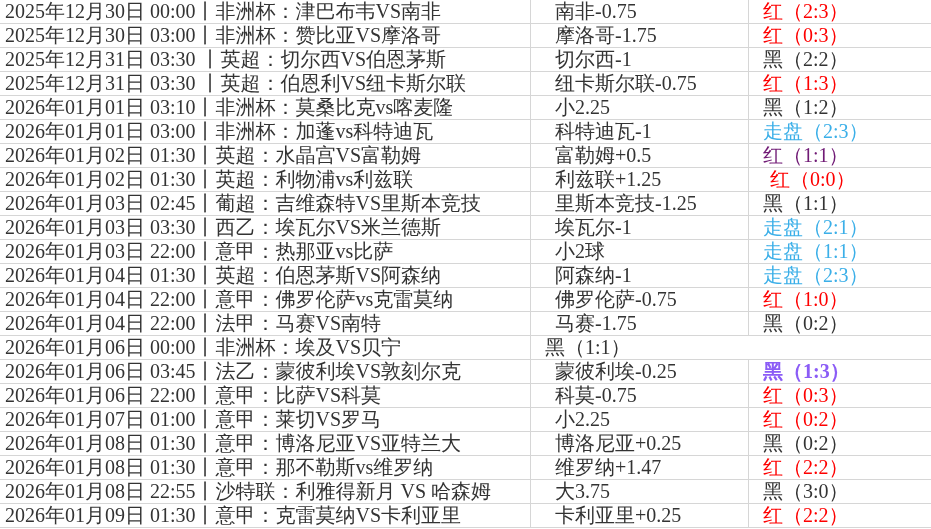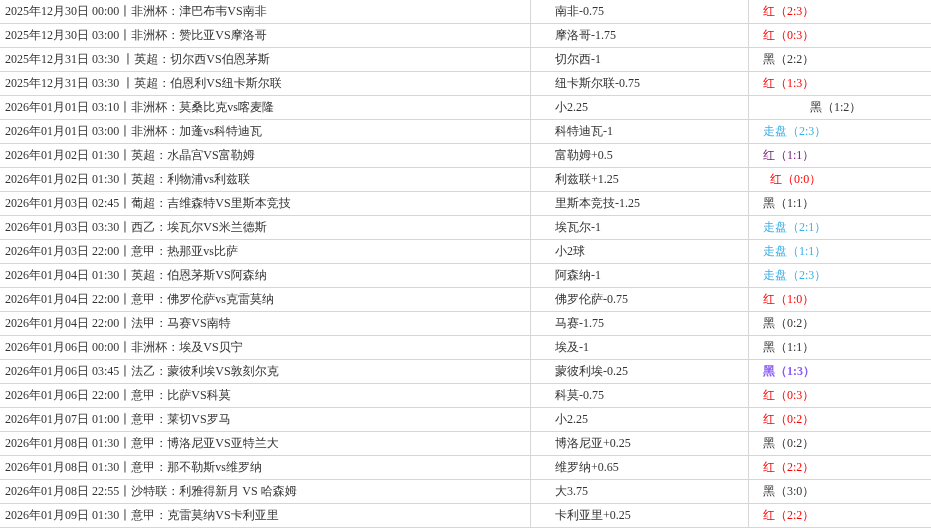--- a/index.html
+++ b/index.html
@@ -15,21 +15,21 @@
     overflow: hidden;
     box-sizing: border-box;
   }
   .record-row {
     display: flex;
     width: 100%;
     height: 24px;
     box-sizing: border-box;
     border-bottom: 1px solid #d6d6d6;
     align-items: center;
-    font-size: 12px;
+    font-size: 20px;
     line-height: 23px;
     color: #333333;
     white-space: nowrap;
   }
   .cell {
     box-sizing: border-box;
     height: 100%;
     display: flex;
     align-items: center;
     overflow: hidden;
@@ -102,21 +102,21 @@
   </div>
 
   <div class="record-row">
     <div class="cell cell-match">
       <span>2026年01月01日 03:10丨非洲杯：莫桑比克vs喀麦隆</span>
     </div>
     <div class="cell cell-pick">
       <span>小2.25</span>
     </div>
     <div class="cell cell-result">
-      <span style="color: rgb(51, 51, 51); margin-left: 47px;">黑（1:2）</span>
+      <span style="color: rgb(51, 51, 51);">黑（1:2）</span>
     </div>
   </div>
 
   <div class="record-row">
     <div class="cell cell-match">
       <span>2026年01月01日 03:00丨非洲杯：加蓬vs科特迪瓦</span>
     </div>
     <div class="cell cell-pick">
       <span>科特迪瓦-1</span>
     </div>
@@ -218,23 +218,20 @@
     </div>
     <div class="cell cell-result">
       <span style="color: rgb(51, 51, 51);">黑（0:2）</span>
     </div>
   </div>
 
   <div class="record-row">
     <div class="cell cell-match">
       <span>2026年01月06日 00:00丨非洲杯：埃及VS贝宁</span>
     </div>
-    <div class="cell cell-pick">
-      <span>埃及-1</span>
-    </div>
     <div class="cell cell-result">
       <span style="color: rgb(51, 51, 51);">黑（1:1）</span>
     </div>
   </div>
 
   <div class="record-row">
     <div class="cell cell-match">
       <span>2026年01月06日 03:45丨法乙：蒙彼利埃VS敦刻尔克</span>
     </div>
     <div class="cell cell-pick">
@@ -279,21 +276,21 @@
     <div class="cell cell-result">
       <span style="color: rgb(51, 51, 51);">黑（0:2）</span>
     </div>
   </div>
 
   <div class="record-row">
     <div class="cell cell-match">
       <span>2026年01月08日 01:30丨意甲：那不勒斯vs维罗纳</span>
     </div>
     <div class="cell cell-pick">
-      <span>维罗纳+0.65</span>
+      <span>维罗纳+1.47</span>
     </div>
     <div class="cell cell-result">
       <span style="color: rgb(254, 0, 0);">红（2:2）</span>
     </div>
   </div>
 
   <div class="record-row">
     <div class="cell cell-match">
       <span>2026年01月08日 22:55丨沙特联：利雅得新月 VS 哈森姆</span>
     </div>

